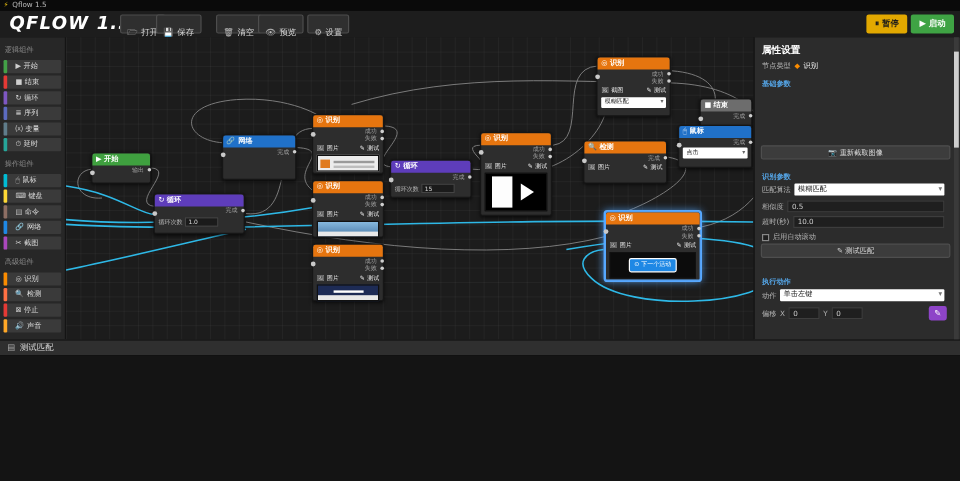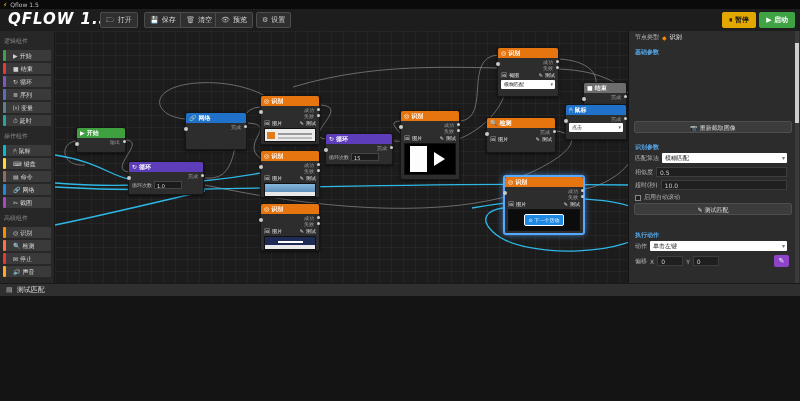--- a/index.html
+++ b/index.html
@@ -9,21 +9,21 @@
   
   #titlebar { position:absolute; left:0; top:0; width:800px; height:9px; background:#0a0a0a;
     color:#bdbdbd; font-size:6px; line-height:9px; padding-left:3px; }
   #titlebar .bolt { color:#f1c40f; margin-right:3px; font-size:6px; }
 
   
   #header { position:absolute; left:0; top:9px; width:800px; height:22px; background:#1d1d1d; }
   #logo { position:absolute; left:8px; top:1px; font-size:15px; font-weight:bold; font-style:italic;
     color:#ffffff; letter-spacing:1px; }
   .tbtn { position:absolute; top:3px; height:16px; background:#2f2f2f; border:1px solid #4d4d4d;
-    border-radius:2px; color:#ddd; font-size:7px; line-height:14px; padding:0 5px; cursor:pointer; }
+    border-radius:2px; color:#ddd; font-size:7px; line-height:14px; padding:7px 5px; cursor:pointer; }
   .tbtn .ti { margin-right:3px; font-size:7px; color:#bbb; }
   #btn-pause { position:absolute; right:44px; top:3px; height:16px; background:#e2a800; border:none;
     border-radius:2px; color:#1a1a1a; font-size:7px; line-height:16px; padding:0 7px; font-weight:bold; }
   #btn-start { position:absolute; right:5px; top:3px; height:16px; background:#3fa344; border:none;
     border-radius:2px; color:#fff; font-size:7px; line-height:16px; padding:0 7px; font-weight:bold; }
 
   
   #sidebar { position:absolute; left:0; top:31px; width:55px; height:252px; background:#272727;
     border-right:1px solid #141414; }
   .sgroup { margin-top:4px; }
@@ -115,21 +115,21 @@
 <body>
 
 <div id="titlebar">
   <span class="bolt">⚡</span><span>Qflow 1.5</span>
 </div>
 
 <div id="header">
   <div id="logo">QFLOW 1.5</div>
   <div class="tbtn" style="left:100px">
     <span class="ti">🗁</span><span>打开</span></div>
-  <div class="tbtn" style="left:144px">
+  <div class="tbtn" style="left:130px">
     <span class="ti">💾</span><span>保存</span></div>
   <div class="tbtn" style="left:180px">
     <span class="ti">🗑</span><span>清空</span></div>
   <div class="tbtn" style="left:215px">
     <span class="ti">👁</span><span>预览</span></div>
   <div class="tbtn" style="left:256px">
     <span class="ti">⚙</span><span>设置</span></div>
   <div id="btn-pause">
     <span>⏸</span> <span>暂停</span></div>
   <div id="btn-start">
@@ -347,20 +347,21 @@
         <span>✎</span>
         <span>测试</span>
       </div>
     <div class="thumb t-sel" style="height:22px">
       <span class="mini-blue"><span>⊙</span> <span>下一个活动</span></span>
     </div>
   </div>
 </div>
 
 <div id="panel">
+  <div id="panel-title">属性设置</div>
   <div class="prow">
     <span>节点类型</span>
     <span style="color:#fb8c00">◆</span>
     <span style="color:#fff">识别</span>
   </div>
   <div class="psec">基础参数</div>
   <div class="pbtn" style="top:90px">
     <span>📷</span> <span>重新截取图像</span></div>
   <div class="psec" style="position:absolute;top:108px;left:0">识别参数</div>
   <div class="prow" style="position:absolute;top:120px;left:0;width:172px">

